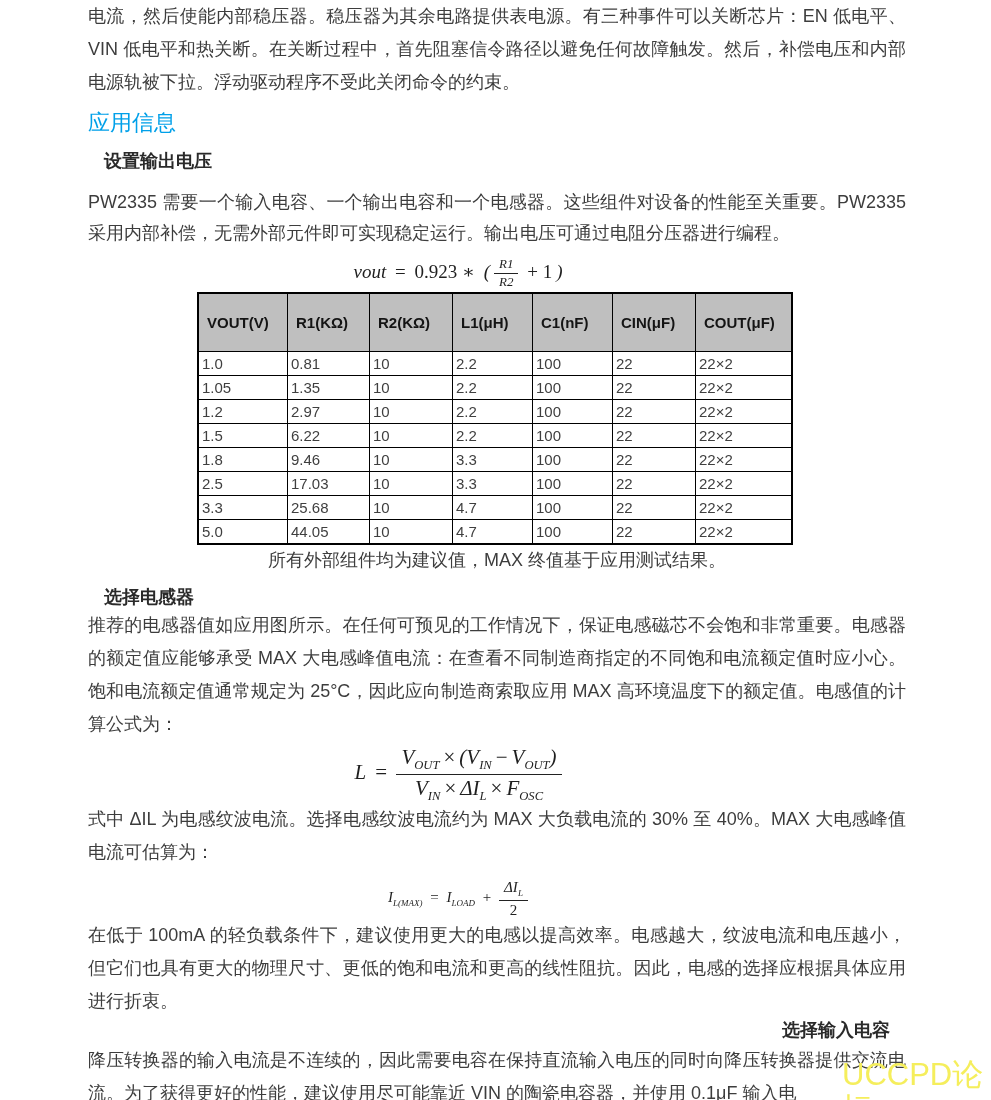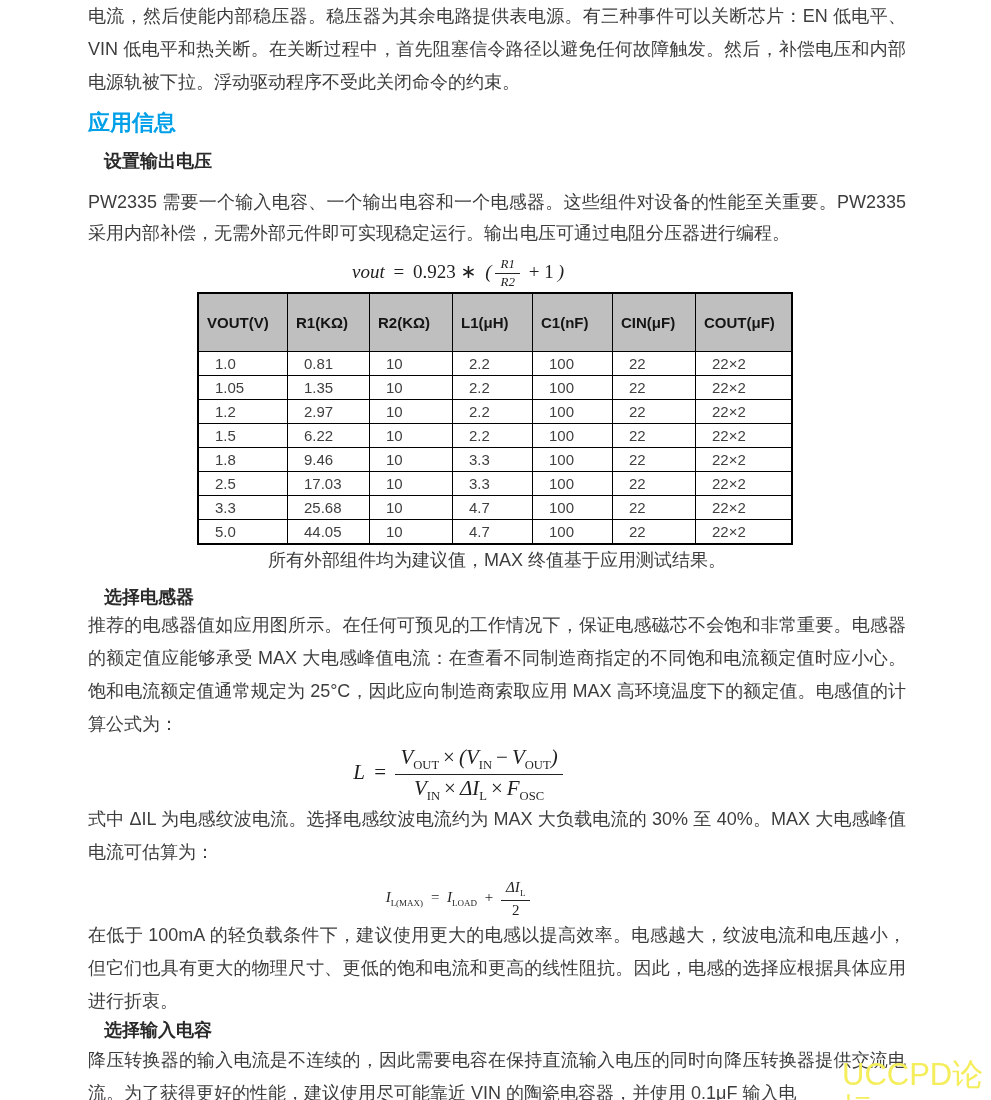--- a/index.html
+++ b/index.html
@@ -4,36 +4,36 @@
 <style>
   html,body { margin:0; padding:0; }
   body {
     width:991px; height:1100px; background:#ffffff; overflow:hidden; position:relative;
     font-family:"Liberation Sans","DejaVu Sans",sans-serif; color:#3d3d3d;
     --accent:#00a0e9; --th-bg:#bfbfbf; --wm:#f5ee5c;
   }
   .content { position:absolute; left:88px; top:0; width:818px; }
   p.body { margin:0; font-size:18px; line-height:33px; text-align:justify; text-align-last:left; }
   p.two  { line-height:31px; margin-top:14px; }
-  .h1 { margin:10px 0 0; font-size:22px; line-height:28px; color:var(--accent); font-weight:bold; }
+  .h1 { margin:10px 0 0; font-size:22px; line-height:28px; color:var(--accent); font-weight:normal; }
   .h2 { margin:12px 16px 0; font-size:18px; line-height:24px; color:#2a2a2a; font-weight:bold; }
   .formula { font-family:"Liberation Serif","DejaVu Serif",serif; color:#1f1f1f; text-align:center; width:740px; }
   .it { font-style:italic; }
   .op { padding:0 4px; }
-  sub { font-size:0.6em; }
+  sub { font-style:italic; font-size:0.6em; }
   .frac { display:inline-block; vertical-align:middle; text-align:center; line-height:1.15; }
   .frac .fnum { display:block; border-bottom:1.5px solid #222; padding:0 5px 1px; }
   .frac .fden { display:block; padding-top:1px; }
-  .fv { font-size:19px; margin:8px 0 0;font-family:Liberation Serif, serif; }
+  .fv { font-size:19px; margin:8px 0 0; }
   .frac.sm { font-size:13px; }
   .fl { font-size:21px; margin:4px 0 0; }
   .fil { font-size:15px; margin:10px 0 0; }
   table.vals { border-collapse:collapse; margin:2px 0 0 109px; font-size:15px; color:#3f3f3f; border:2px solid #000; }
   .vals th { background:var(--th-bg); border:1px solid #000; font-weight:bold; color:#141414; text-align:left; padding:18px 8px; height:21px; }
-  .vals td { border:1px solid #000; padding:1px 16px; height:21px; font-weight:normal; }
+  .vals td { border:1px solid #000; padding:1px 3px; height:21px; font-weight:normal; }
   .vals th:nth-child(1){width:72px}.vals th:nth-child(2){width:65px}.vals th:nth-child(3){width:66px}
   .vals th:nth-child(4){width:63px}.vals th:nth-child(5){width:63px}.vals th:nth-child(6){width:66px}
   .vals th:nth-child(7){width:79px}
   p.note { margin:2px 0 0; font-size:18px; line-height:26px; text-align:center; }
   .p-after-formula { margin-top:20px; }
   .p-mid { margin-top:8px; line-height:32px; }
   .watermark { position:absolute; left:842px; top:1058px; font-size:31px; line-height:34px;
                color:var(--wm); z-index:5; font-family:"Liberation Sans",sans-serif; }
 </style>
 </head>
@@ -163,18 +163,18 @@
   <div class="formula fil">
     <span class="it">I</span><sub>L(MAX)</sub>
     <span class="op">=</span>
     <span class="it">I</span><sub>LOAD</sub>
     <span class="op">+</span>
     <span class="frac"><span class="fnum"><span class="it">ΔI</span><sub>L</sub></span><span class="fden">2</span></span>
   </div>
 
   <p class="body p-mid">在低于 100mA 的轻负载条件下，建议使用更大的电感以提高效率。电感越大，纹波电流和电压越小，但它们也具有更大的物理尺寸、更低的饱和电流和更高的线性阻抗。因此，电感的选择应根据具体应用进行折衷。</p>
 
-  <h2 class="h2" style="margin-top:0;">选择输入电容</h2>
+  <h2 class="h2" style="margin-top:0;text-align:right;">选择输入电容</h2>
   <p class="body" style="margin-top:2px;">降压转换器的输入电流是不连续的，因此需要电容在保持直流输入电压的同时向降压转换器提供交流电流。为了获得更好的性能，建议使用尽可能靠近 VIN 的陶瓷电容器，并使用 0.1μF 输入电</p>
 
 </div>
 
 <div class="watermark">UCCPD论坛</div>
 
 </body></html>

